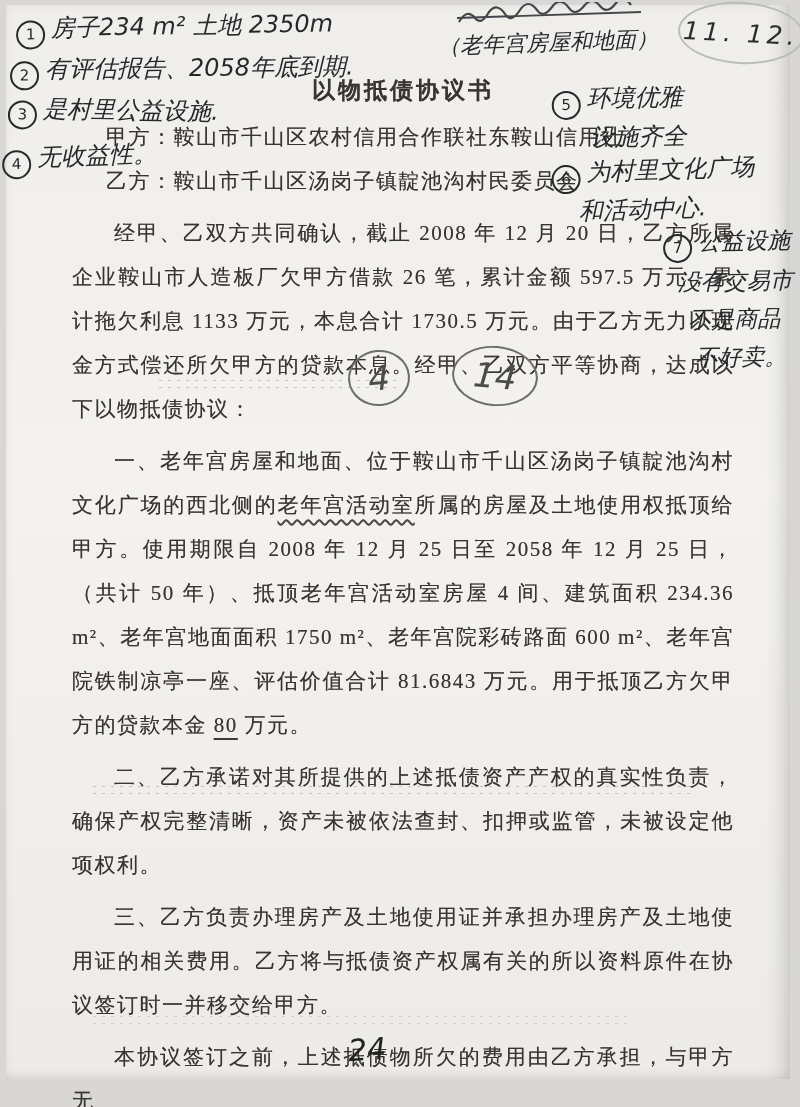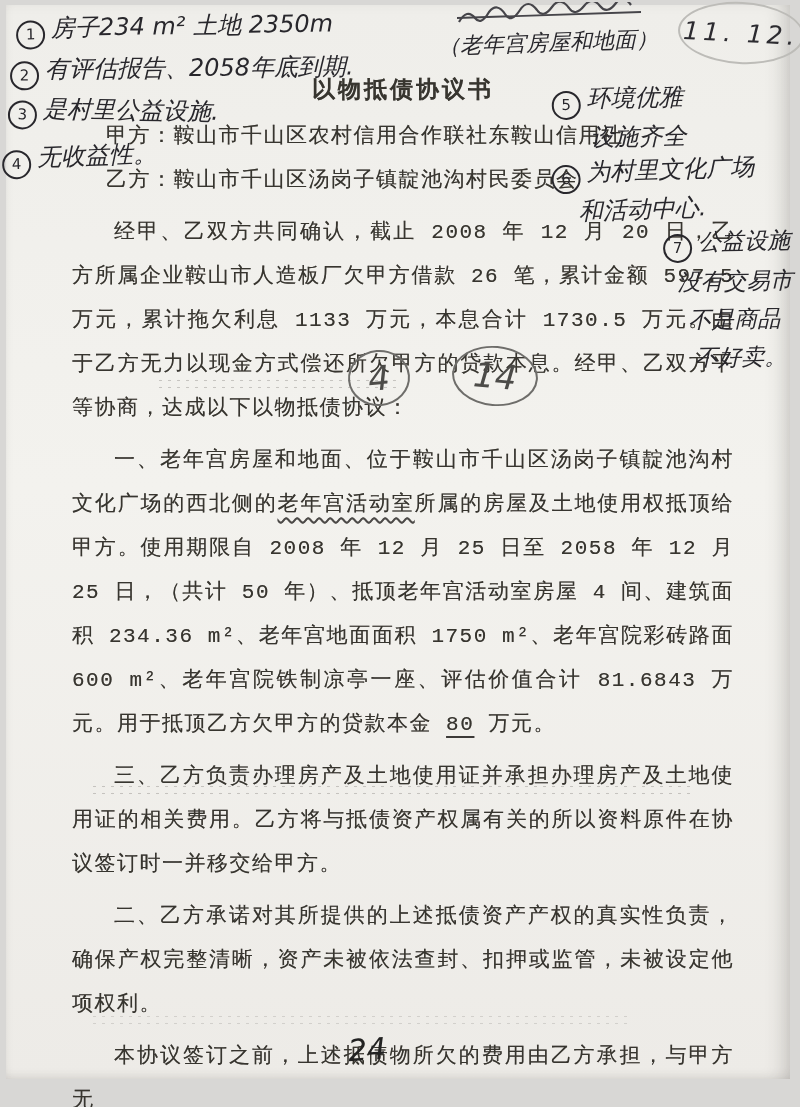--- a/index.html
+++ b/index.html
@@ -7,21 +7,20 @@
     position:relative;width:800px;height:1107px;overflow:hidden;
     background:#d8d7d5;
     font-family:"Liberation Serif","DejaVu Serif",serif;
   }
   .page{
     position:absolute;left:6px;top:5px;right:10px;bottom:28px;
     background:linear-gradient(180deg,#efeeea 0%,#f3f2ee 45%,#edebe7 100%);
     box-shadow:inset -16px 0 20px -12px rgba(60,55,50,.25),
                inset 5px 0 12px -9px rgba(60,55,50,.15),
                inset 0 -8px 14px -10px rgba(60,55,50,.18);
-    font-family:Liberation Mono, monospace;
   }
   .print{
     position:absolute;left:58px;right:48px;top:62px;
     color:#37352f;font-size:21px;line-height:44px;
     text-align:justify;letter-spacing:1.5px;
     text-shadow:0 0 .6px rgba(55,50,45,.55);
   }
   .title{margin:0;font-size:23px;font-weight:bold;text-align:center;line-height:48px;letter-spacing:3px;}
   .party{margin:0;text-indent:2em;}
   .para{margin:8px;text-indent:2em;}
@@ -65,22 +64,22 @@
 
 <div class="scan">
   <div class="page">
 
     <div class="print">
       <h1 class="title">以物抵债协议书</h1>
       <p class="party">甲方：鞍山市千山区农村信用合作联社东鞍山信用社</p>
       <p class="party">乙方：鞍山市千山区汤岗子镇靛池沟村民委员会</p>
       <p class="para">经甲、乙双方共同确认，截止 2008 年 12 月 20 日，乙方所属企业鞍山市人造板厂欠甲方借款 26 笔，累计金额 597.5 万元，累计拖欠利息 1133 万元，本息合计 1730.5 万元。由于乙方无力以现金方式偿还所欠甲方的贷款本息。经甲、乙双方平等协商，达成以下以物抵债协议：</p>
       <p class="para"><span>一、老年宫房屋和地面、位于鞍山市千山区汤岗子镇靛池沟村文化广场的西北侧的</span><span class="wavy">老年宫活动室</span><span>所属的房屋及土地使用权抵顶给甲方。使用期限自 2008 年 12 月 25 日至 2058 年 12 月 25 日，（共计 50 年）、抵顶老年宫活动室房屋 4 间、建筑面积 234.36 m²、老年宫地面面积 1750 m²、老年宫院彩砖路面 600 m²、老年宫院铁制凉亭一座、评估价值合计 81.6843 万元。用于抵顶乙方欠甲方的贷款本金 </span><span class="uline">80</span><span> 万元。</span></p>
+      <p class="para">二、乙方承诺对其所提供的上述抵债资产产权的真实性负责，确保产权完整清晰，资产未被依法查封、扣押或监管，未被设定他项权利。</p>
       <p class="para">三、乙方负责办理房产及土地使用证并承担办理房产及土地使用证的相关费用。乙方将与抵债资产权属有关的所以资料原件在协议签订时一并移交给甲方。</p>
-      <p class="para">二、乙方承诺对其所提供的上述抵债资产产权的真实性负责，确保产权完整清晰，资产未被依法查封、扣押或监管，未被设定他项权利。</p>
       <p class="para">本协议签订之前，上述抵债物所欠的费用由乙方承担，与甲方无</p>
     </div>
 
     <div class="noise" style="left:84px;top:778px;width:600px;height:16px;"></div>
     <div class="noise" style="left:150px;top:372px;width:240px;height:14px;"></div>
     <div class="noise" style="left:84px;top:1008px;width:540px;height:12px;opacity:.18;"></div>
   </div>
 
   <div class="hw" style="left:16px;top:10px;font-size:24px;transform:rotate(-1deg);">
     <span class="circ">1</span><span>房子234 m²  土地 2350m</span>

